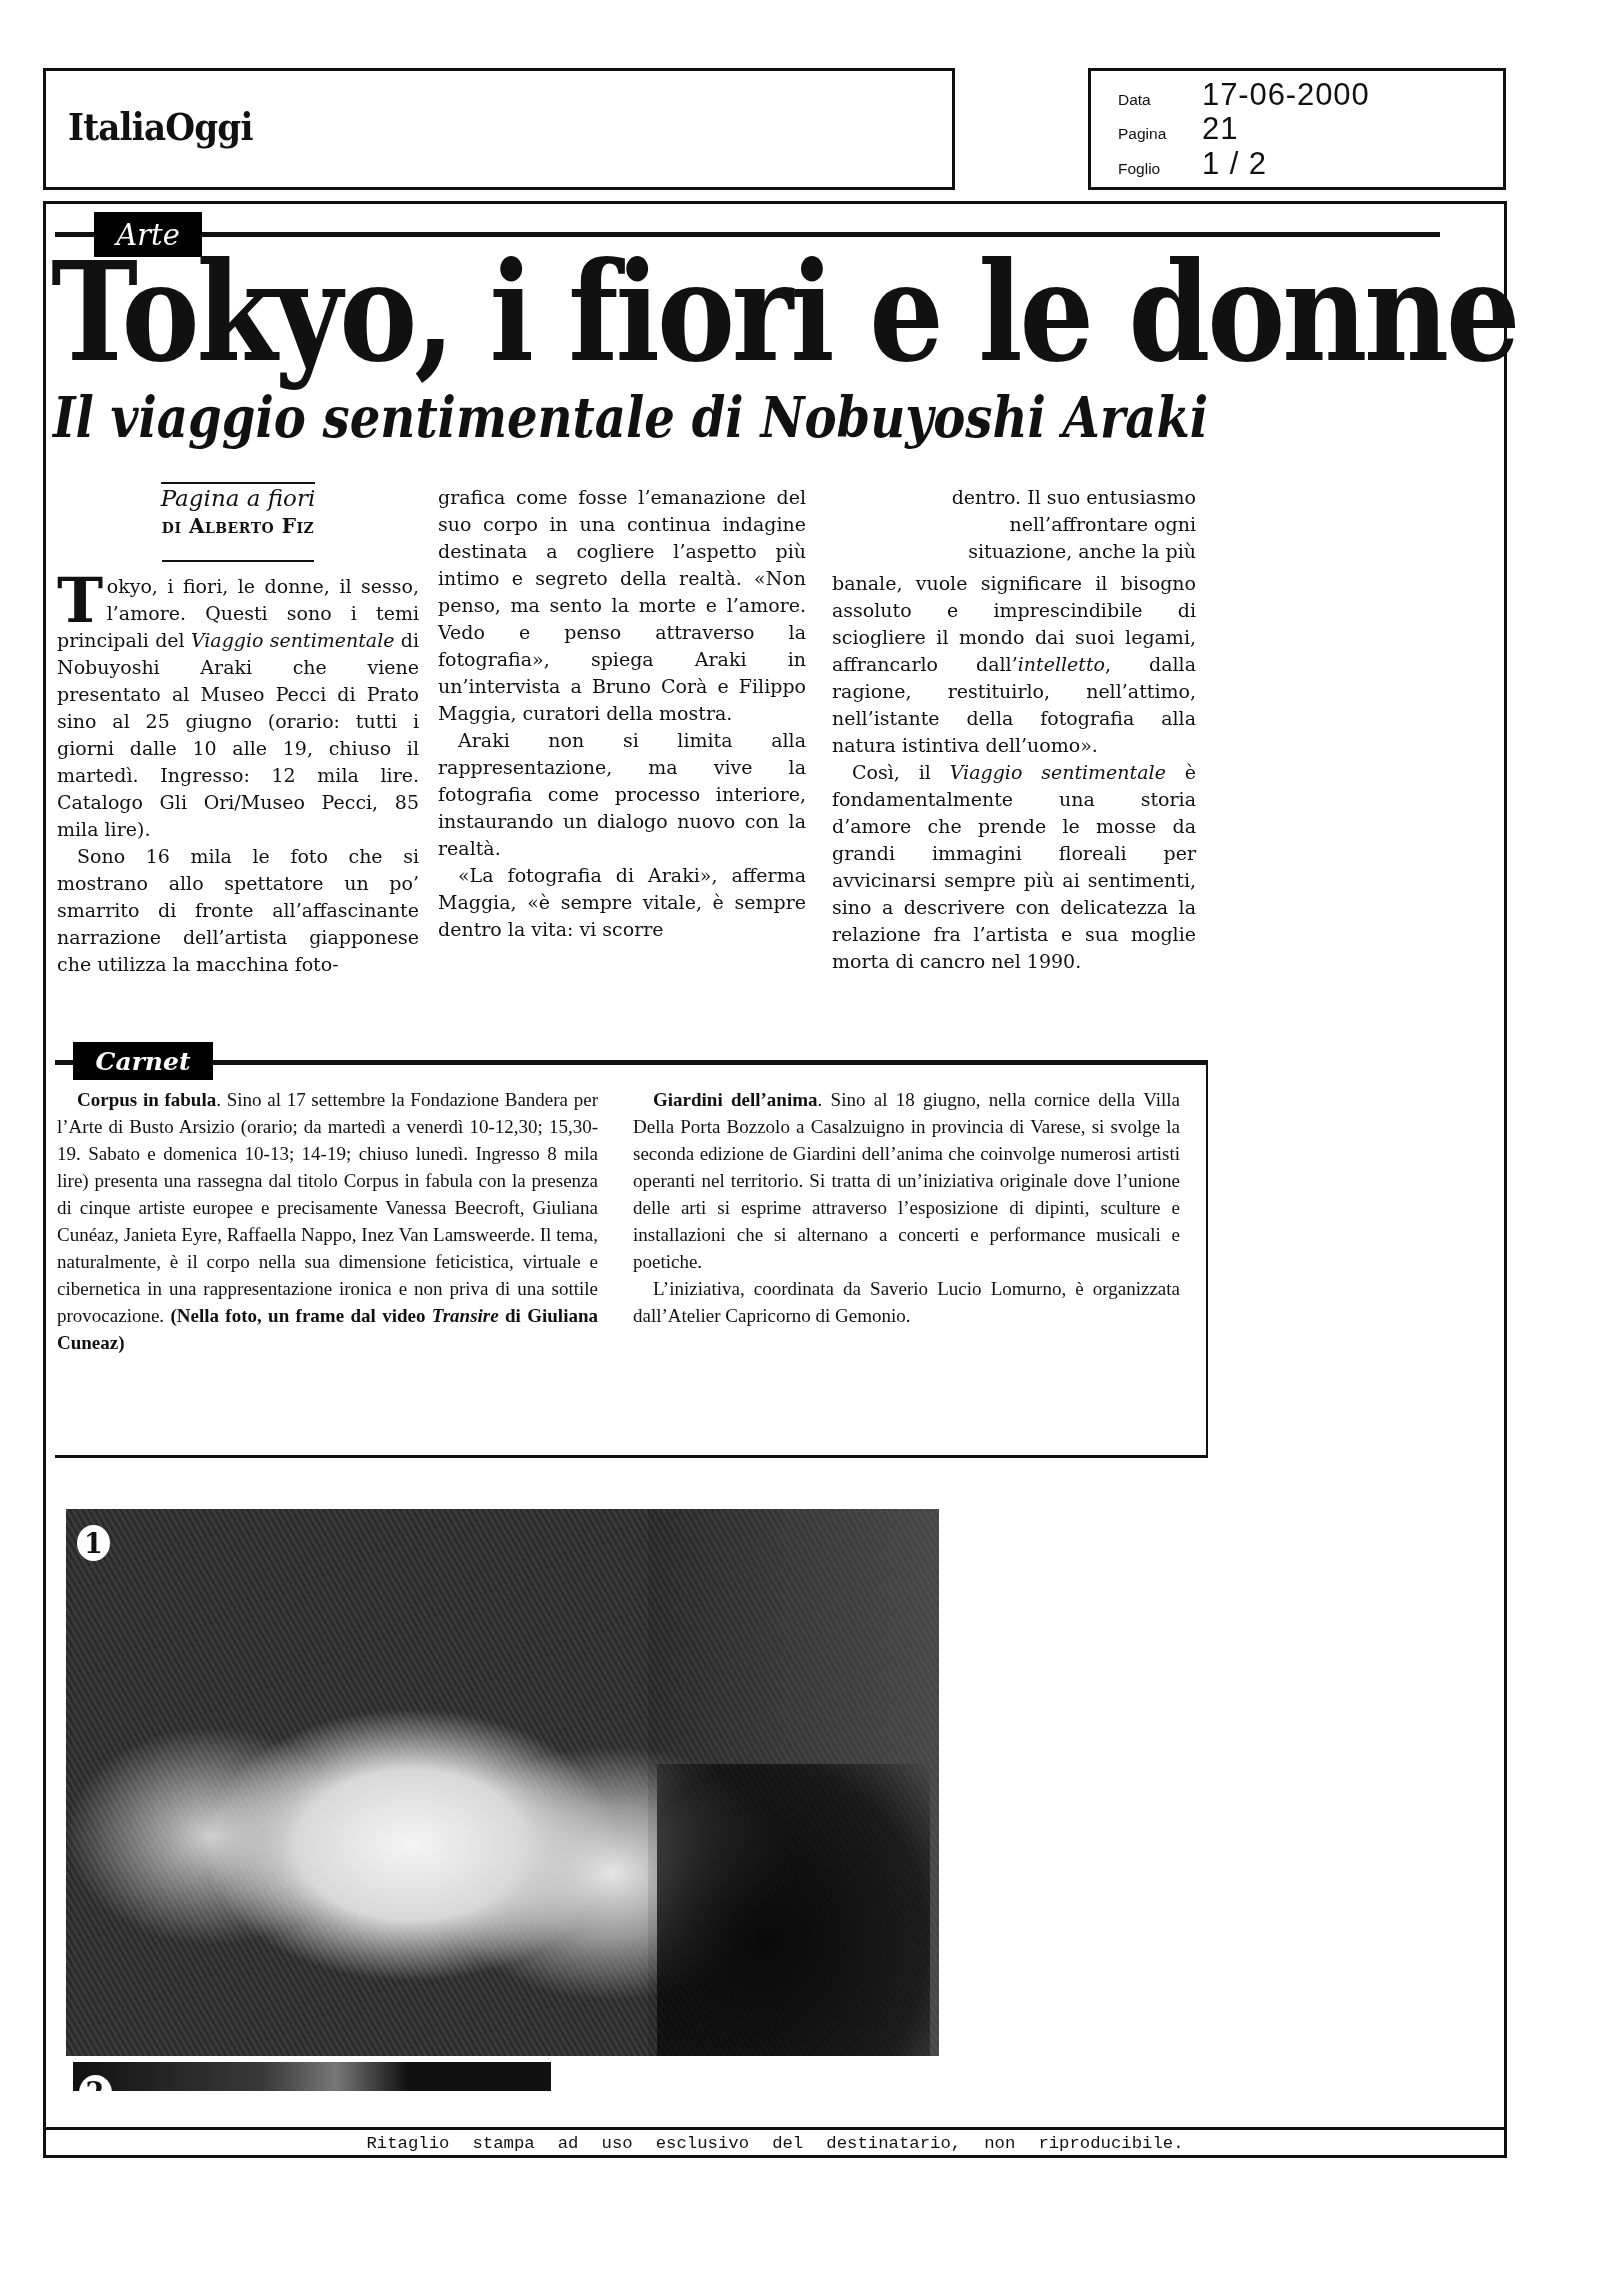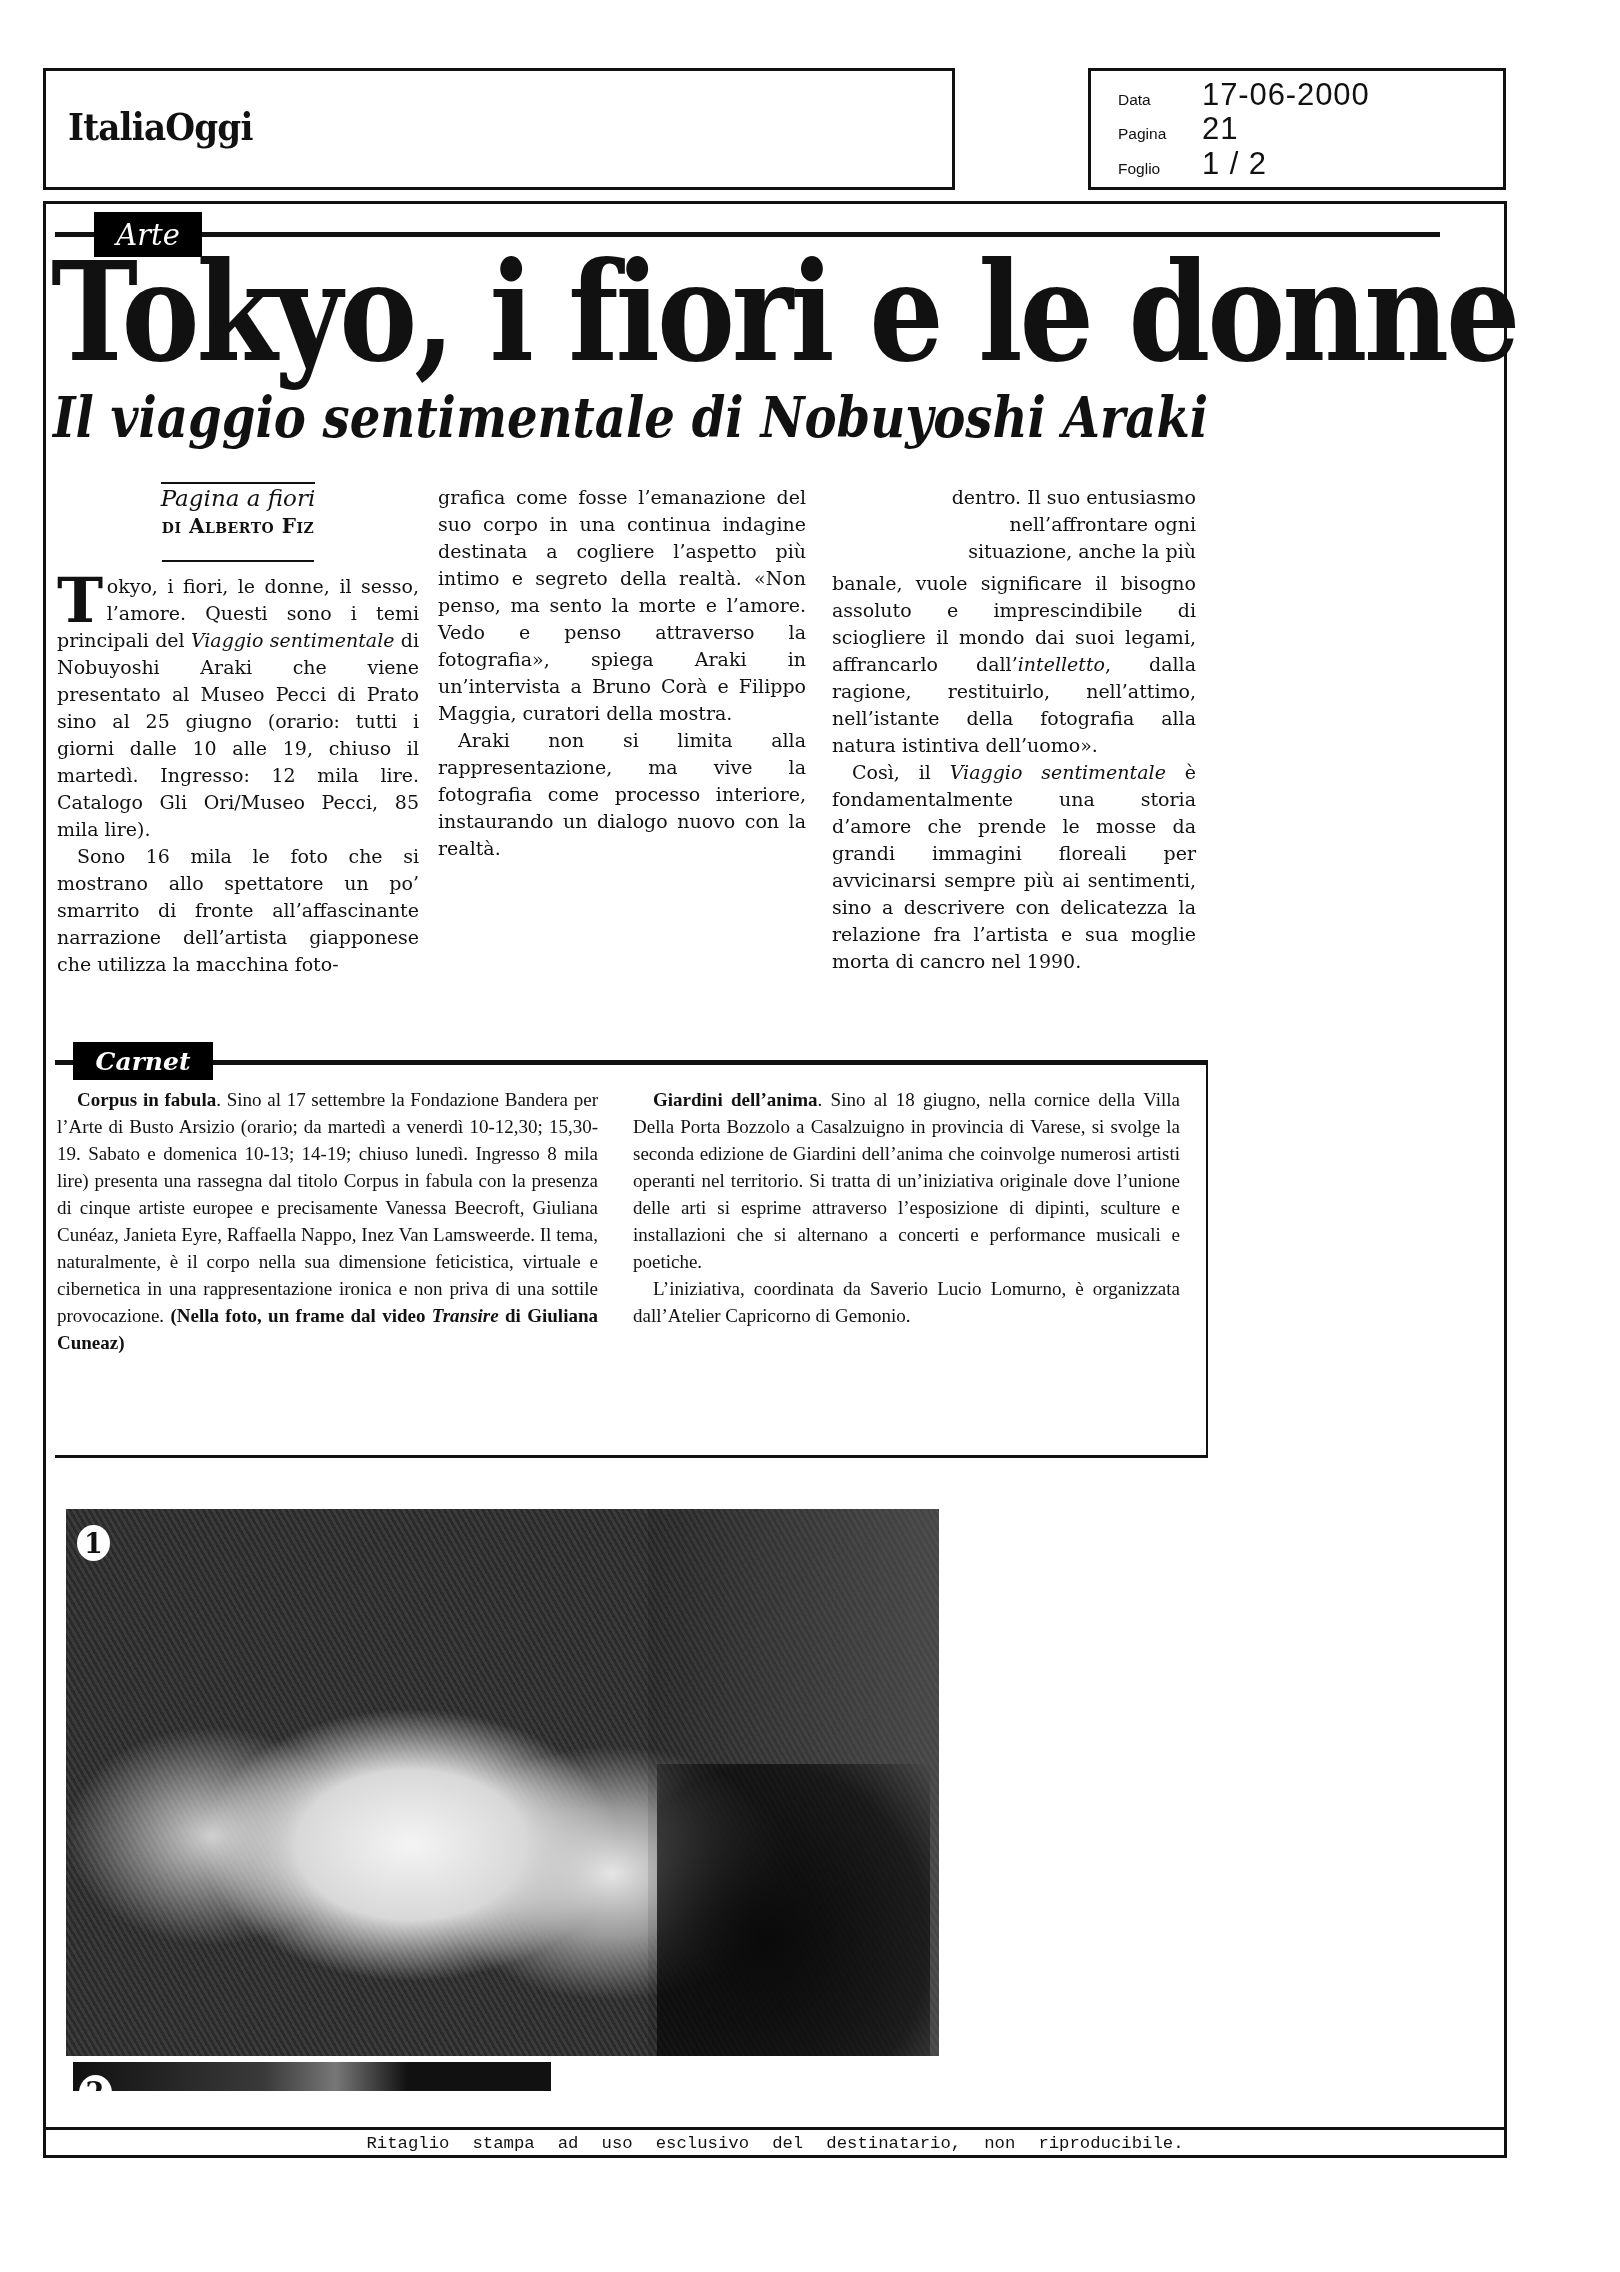--- a/index.html
+++ b/index.html
@@ -86,20 +86,21 @@
     <div><span class="cura">Pagina a fiori</span></div>
     <div><span class="name">di Alberto Fiz</span></div>
   </div>
   <p><span class="dropcap">T</span><span>okyo, i fiori, le donne, il sesso, l’amore. Questi sono i temi principali del </span><i>Viaggio sentimentale</i><span> di Nobuyoshi Araki che viene presentato al Museo Pecci di Prato sino al 25 giugno (orario: tutti i giorni dalle 10 alle 19, chiuso il martedì. Ingresso: 12 mila lire. Catalogo Gli Ori/Museo Pecci, 85 mila lire).</span></p>
   <p class="ind">Sono 16 mila le foto che si mostrano allo spettatore un po’ smarrito di fronte all’affascinante narrazione dell’artista giapponese che utilizza la macchina foto-</p>
 </div>
 
 <div class="abs col" style="left:438px; top:484px; width:368px;">
   <p>grafica come fosse l’emanazione del suo corpo in una continua indagine destinata a cogliere l’aspetto più intimo e segreto della realtà. «Non penso, ma sento la morte e l’amore. Vedo e penso attraverso la fotografia», spiega Araki in un’intervista a Bruno Corà e Filippo Maggia, curatori della mostra.</p>
   <p class="ind">Araki non si limita alla rappresentazione, ma vive la fotografia come processo interiore, instaurando un dialogo nuovo con la realtà.</p>
+  <p class="ind">«La fotografia di Araki», afferma Maggia, «è sempre vitale, è sempre dentro la vita: vi scorre</p>
 </div>
 
 <div class="abs col" style="left:912px; top:484px; width:284px; text-align:right;">
   <p>dentro. Il suo entusiasmo nell’affrontare ogni situazione, anche la più</p>
 </div>
 <div class="abs col" style="left:832px; top:570px; width:364px;">
   <p><span>banale, vuole significare il bisogno assoluto e imprescindibile di sciogliere il mondo dai suoi legami, affrancarlo dall’</span><i>intelletto</i><span>, dalla ragione, restituirlo, nell’attimo, nell’istante della fotografia alla natura istintiva dell’uomo».</span></p>
   <p class="ind"><span>Così, il </span><i>Viaggio sentimentale</i><span> è fondamentalmente una storia d’amore che prende le mosse da grandi immagini floreali per avvicinarsi sempre più ai sentimenti, sino a descrivere con delicatezza la relazione fra l’artista e sua moglie morta di cancro nel 1990.</span></p>
 </div>
 

